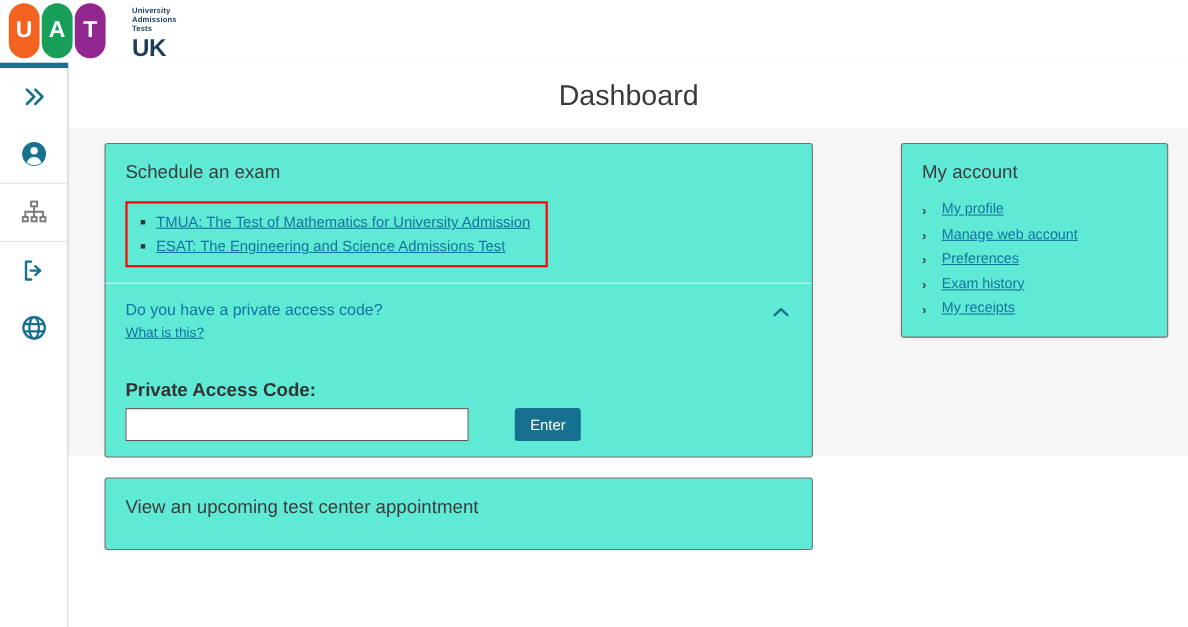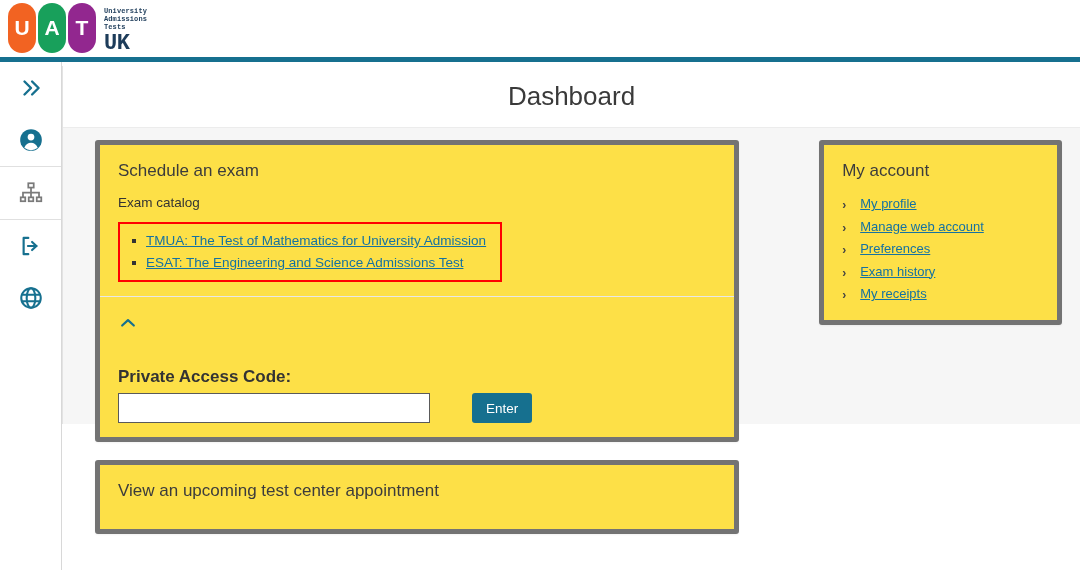--- a/index.html
+++ b/index.html
@@ -19,21 +19,21 @@
   .logo { position: absolute; left: 8px; top: 3px; display: flex; align-items: flex-start; }
   .logo-tile {
     width: 28px; height: 50px; border-radius: 14px;
     display: flex; align-items: center; justify-content: center;
     color: #ffffff; font-size: 21px; font-weight: 700;
     font-family: "Liberation Sans", sans-serif; margin-right: 2px;
   }
   .logo-tile.t-u { background: #F26322; }
   .logo-tile.t-a { background: #18A05B; }
   .logo-tile.t-t { background: #92278F; }
-  .logo-words { margin-left: 6px; padding-top: 4px; font-family: Liberation Mono, monospace; }
+  .logo-words { margin-left: 22px; padding-top: 4px; }
   .logo-small {
     font-size: 7px; line-height: 8.2px; font-weight: 700;
     color: #1D3C5A; letter-spacing: 0.1px;
   }
   .logo-uk {
     font-size: 22px; font-weight: 700; color: #1D3C5A;
     line-height: 22px; margin-top: 1px; letter-spacing: -0.5px;
   }
   .header-rule {
     position: absolute; top: 57px; left: 0; width: 1080px; height: 5px;
@@ -47,37 +47,37 @@
   }
   .side-item {
     height: 52px; display: flex; align-items: center; justify-content: center;
     color: #16708F;
   }
   .side-sep { height: 1px; background: #e0e0e0; margin: 0 0px; }
   .side-icon { width: 26px; height: 26px; display: block; }
 
   
   .content {
-    position: absolute; top: 66px; left: 62px;
+    position: absolute; top: 56px; left: 62px;
     width: 1018px; height: 358px; background: #f6f6f6;
     border-left: 1px solid #e3e3e3;
   }
   .page-title-bar {
     background: #ffffff; height: 62px; width: 100%;
     display: flex; align-items: center; justify-content: center;
     border-bottom: 1px solid #ececec;
   }
   .page-title { font-size: 26px; color: #3a3a3a; font-weight: 400; }
 
   .columns { display: flex; padding: 12px 18px 0 32px; gap: 0; }
   .col-main { width: 650px; }
   .col-side { width: 245px; margin-left: 80px; }
 
   .card {
-    background: #fde047; border: 5px solid #737373; border-radius: 3px;
+    background: #5eead4; border: 1px solid #737373; border-radius: 3px;
     box-shadow: 0 1px 2px rgba(0,0,0,0.05);
     margin-bottom: 18px;
   }
   .card-section { padding: 16px 18px 14px 18px; }
   .card-divider { height: 1px; background: #e8e8e8; }
 
   h2.card-title {
     font-size: 17px; font-weight: 400; color: #3c3c3c; margin-bottom: 14px;
   }
   .sub-label { font-size: 13.5px; color: #333; margin-bottom: 10px; }
@@ -202,37 +202,40 @@
       <div class="page-title">Dashboard</div>
     </div>
 
     <div class="columns">
 
       <div class="col-main">
 
         <div class="card">
           <div class="card-section">
             <h2 class="card-title">Schedule an exam</h2>
-            <div class="sub-label">Exam catalog</div>
             <div class="exam-list-wrap">
               <ul class="exam-list">
                 <li>
                   <a class="link" href="#">TMUA: The Test of Mathematics for University Admission</a>
                 </li>
                 <li>
                   <a class="link" href="#">ESAT: The Engineering and Science Admissions Test</a>
                 </li>
               </ul>
             </div>
           </div>
 
           <div class="card-divider"></div>
 
           <div class="card-section">
             <div class="pac-header">
+              <div>
+                <div class="pac-question">Do you have a private access code?</div>
+                <a class="link pac-whatis" href="#">What is this?</a>
+              </div>
               <svg class="chev-up" viewBox="0 0 24 24" fill="none" stroke="#16708F" stroke-width="2.6" stroke-linecap="round" stroke-linejoin="round">
                 <polyline points="5,15 12,8.5 19,15"></polyline>
               </svg>
             </div>
 
             <div class="pac-field-label">Private Access Code:</div>
             <div class="pac-row">
               <input class="pac-input" type="text" placeholder="" style="">
               <button class="btn-enter">Enter</button>
             </div>

